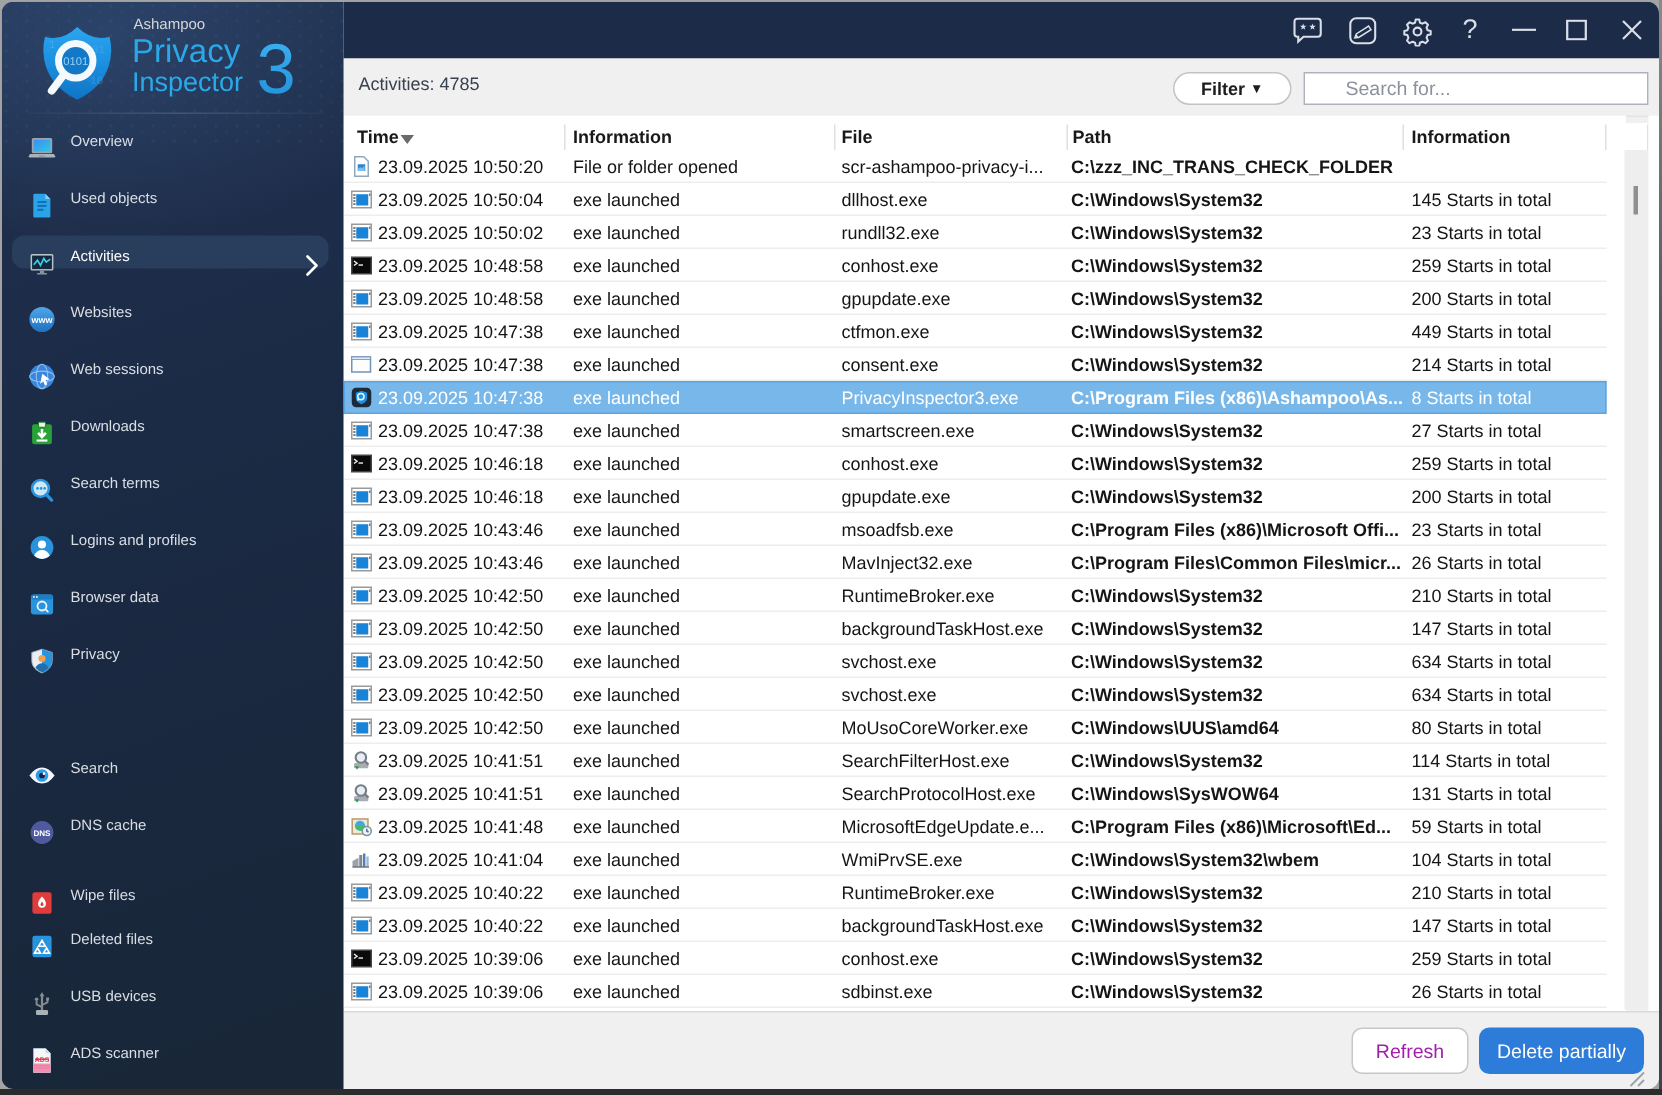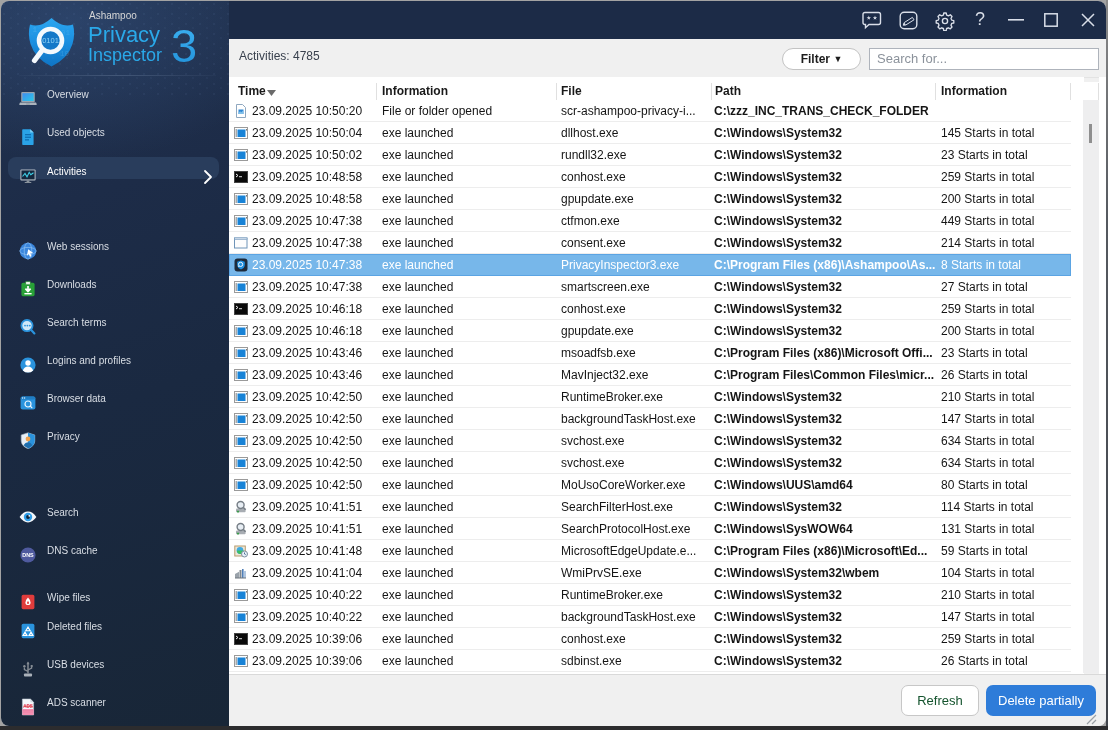--- a/index.html
+++ b/index.html
@@ -5,40 +5,40 @@
 html,body { width:1108px; height:730px; overflow:hidden; background:#a3a3a3; font-family:"Liberation Sans", sans-serif; }
 #frame { position:absolute; left:1px; top:1px; width:1105px; height:725px; border-radius:8px; overflow:hidden; background:#f0f0f0; }
 #rightedge { position:absolute; left:1106px; top:0; width:2px; height:730px; background:linear-gradient(180deg,#8a8a8a,#55595f 30%,#3f434a); }
 #botedge { position:absolute; left:0; top:726px; width:1108px; height:4px; background:#2c2c2e; }
 #sidebar { position:absolute; left:0; top:0; width:228px; height:725px; background:radial-gradient(ellipse 320px 200px at 70px 20px, rgba(70,110,170,0.30), rgba(70,110,170,0) 70%), linear-gradient(160deg,#21324f 0%,#1d2c48 28%,#1a2941 55%,#182637 100%); }
 #titlebar { position:absolute; left:228px; top:0; width:877px; height:38px; background:#1c2b47; }
 .tic { position:absolute; top:10px; }
 #hdrband { position:absolute; left:228px; top:38px; width:877px; height:39px; background:#f0f0f0; border-bottom:1px solid #e3e3e3; }
 #acttitle { position:absolute; left:238px; top:48px; font-size:12px; color:#39414e; }
 #filterbtn { position:absolute; left:781px; top:47px; width:79px; height:22px; background:#fff; border:1px solid #c3c3c3; border-radius:11px; font-size:12px; font-weight:bold; color:#1c1c1c; text-align:center; line-height:20px; }
-#searchbox { position:absolute; left:868px; top:47px; width:230px; height:22px; background:#fff; border:1px solid #aeb3bb; font-size:13px; color:#8b929b; line-height:20px; padding-left:7px; }
+#searchbox { position:absolute; left:868px; top:47px; width:230px; height:22px; background:#fff; border:1px solid #aeb3bb; font-size:13px; color:#8b929b; line-height:20px; padding-left:27px; }
 #tablewrap { position:absolute; left:228px; top:76px; width:855px; height:597px; background:#fff; }
 #thead { position:absolute; left:228px; top:81px; width:877px; height:19px; background:#fff; font-size:12px; color:#191919; }
 .th { position:absolute; top:2px;font-weight:bold; }
 .hsep { position:absolute; top:1px; width:1px; height:17px; background:#e0e0e0; }
 .row { position:absolute; left:228px; width:842px; height:22px; border-bottom:1px solid #ededed; font-size:12px; color:#151515; background:#fff; }
 .row.hl { background:#77b7ea; border-bottom:1px solid #5ba4e3; box-shadow:inset 0 1px 0 #5ba4e3, inset 1px 0 0 #5ba4e3, inset -1px 0 0 #5ba4e3; color:#fff; }
 .ric { position:absolute; left:5px; top:4px; width:14px; height:14px; }
 .ric svg { display:block; }
 .c { position:absolute; top:4px; white-space:nowrap; overflow:hidden; }
 .ct { left:23px; width:124px; }
 .cd { left:153px; width:174px; }
 .cf { left:332px; width:146px; }
 .cp { left:485px; width:223px;font-weight:bold; }
 .ci { left:712px; width:125px; }
 #scrolltrack { position:absolute; left:1082px; top:99px; width:16px; height:573px; background:#eeeeef; }
 #scrollthumb { position:absolute; left:1088px; top:123px; width:3px; height:19px; background:#8f8f8f; }
 #whitegut { position:absolute; left:1098px; top:76px; width:7px; height:597px; background:#fff; }
 #botbar { position:absolute; left:228px; top:673px; width:877px; height:52px; background:#f0f0f0; border-top:1px solid #d9d9d9; }
-#refreshbtn { position:absolute; left:900px; top:684px; width:78px; height:31px; background:#fff; border:1px solid #c7c7c7; border-radius:7px; font-size:13px; color:#14532d; text-align:center; line-height:29px; }
+#refreshbtn { position:absolute; left:900px; top:684px; width:78px; height:31px; background:#fff; border:1px solid #c7c7c7; border-radius:7px; font-size:13px; color:#a21caf; text-align:center; line-height:29px; }
 #delbtn { position:absolute; left:985px; top:684px; width:110px; height:31px; background:#2e7cd9; border-radius:7px; font-size:13px; color:#fff; text-align:center; line-height:31px; }
 #grip { position:absolute; left:1082px; top:710px; }
 #logo { position:absolute; left:0; top:0; width:228px; height:74px; }
 #logotex { position:absolute; left:0; top:0; width:228px; height:96px; background-image: radial-gradient(circle 1.6px at 3px 3px, rgba(130,160,210,0.07) 60%, transparent 61%), radial-gradient(circle 1.6px at 10px 7px, rgba(130,160,210,0.05) 60%, transparent 61%); background-size:14px 10px; }
 #logosep { position:absolute; left:18px; top:74px; width:197px; height:1px; background:linear-gradient(90deg,rgba(120,140,170,0.05),rgba(120,140,170,0.35),rgba(120,140,170,0.05)); }
 .mi { position:absolute; left:7px; width:211px; height:38px; border-radius:8px; }
 .mi.sel { background:#293d5c; }
 .mic { position:absolute; left:10px; top:9px; width:20px; height:20px; }
 .mlb { position:absolute; left:39px; top:9px; font-size:10px; color:#d9dee5; }
 .mi.sel .mlb { color:#fff; }
@@ -598,20 +598,27 @@
             <rect x="3.4" y="4.4" width="13.2" height="9" fill="#14283e"></rect>
             <path d="M4.5 10.5 l2.5-3 2 3.4 2.2-4.6 1.6 2.4 2.7-2" stroke="#3fd0e8" stroke-width="1.1" fill="none"></path>
             <rect x="8.6" y="14.4" width="2.8" height="1.6" fill="#8a939c"></rect>
             <rect x="6.6" y="16" width="6.8" height="1" rx="0.5" fill="#8a939c"></rect>
           </svg></span>
         <span class="mlb">Activities</span>
         <svg class="chev" width="10" height="16" viewBox="0 0 10 16">
           <path d="M2 2 l6 6 -6 6" stroke="#fff" stroke-width="1.8" fill="none" stroke-linecap="round" stroke-linejoin="round"></path>
         </svg>
       </div>
+<div class="mi" style="top:193px">
+        <span class="mic"><svg width="20" height="20" viewBox="0 0 20 20">
+            <circle cx="10" cy="10" r="8.4" fill="url(#gbl)"></circle>
+            <text x="10" y="12.6" font-family="Liberation Sans" font-size="6" font-weight="bold" fill="#fff" text-anchor="middle">www</text>
+          </svg></span>
+        <span class="mlb">Websites</span>
+      </div>
 <div class="mi" style="top:231px">
         <span class="mic"><svg width="20" height="20" viewBox="0 0 20 20">
             <circle cx="10" cy="10" r="8.2" fill="#3a86dd"></circle>
             <ellipse cx="10" cy="10" rx="3.8" ry="8.2" fill="none" stroke="#8fc2f0" stroke-width="0.7"></ellipse>
             <ellipse cx="10" cy="10" rx="8.2" ry="3.6" fill="none" stroke="#8fc2f0" stroke-width="0.7"></ellipse>
             <path d="M10.2 8.2 l5 3.8 -2.8 0.4 1.1 2.8 -1.6 0.6 -1.1-2.8 -2 2 z" fill="#fff"></path>
           </svg></span>
         <span class="mlb">Web sessions</span>
       </div>
 <div class="mi" style="top:269px">

